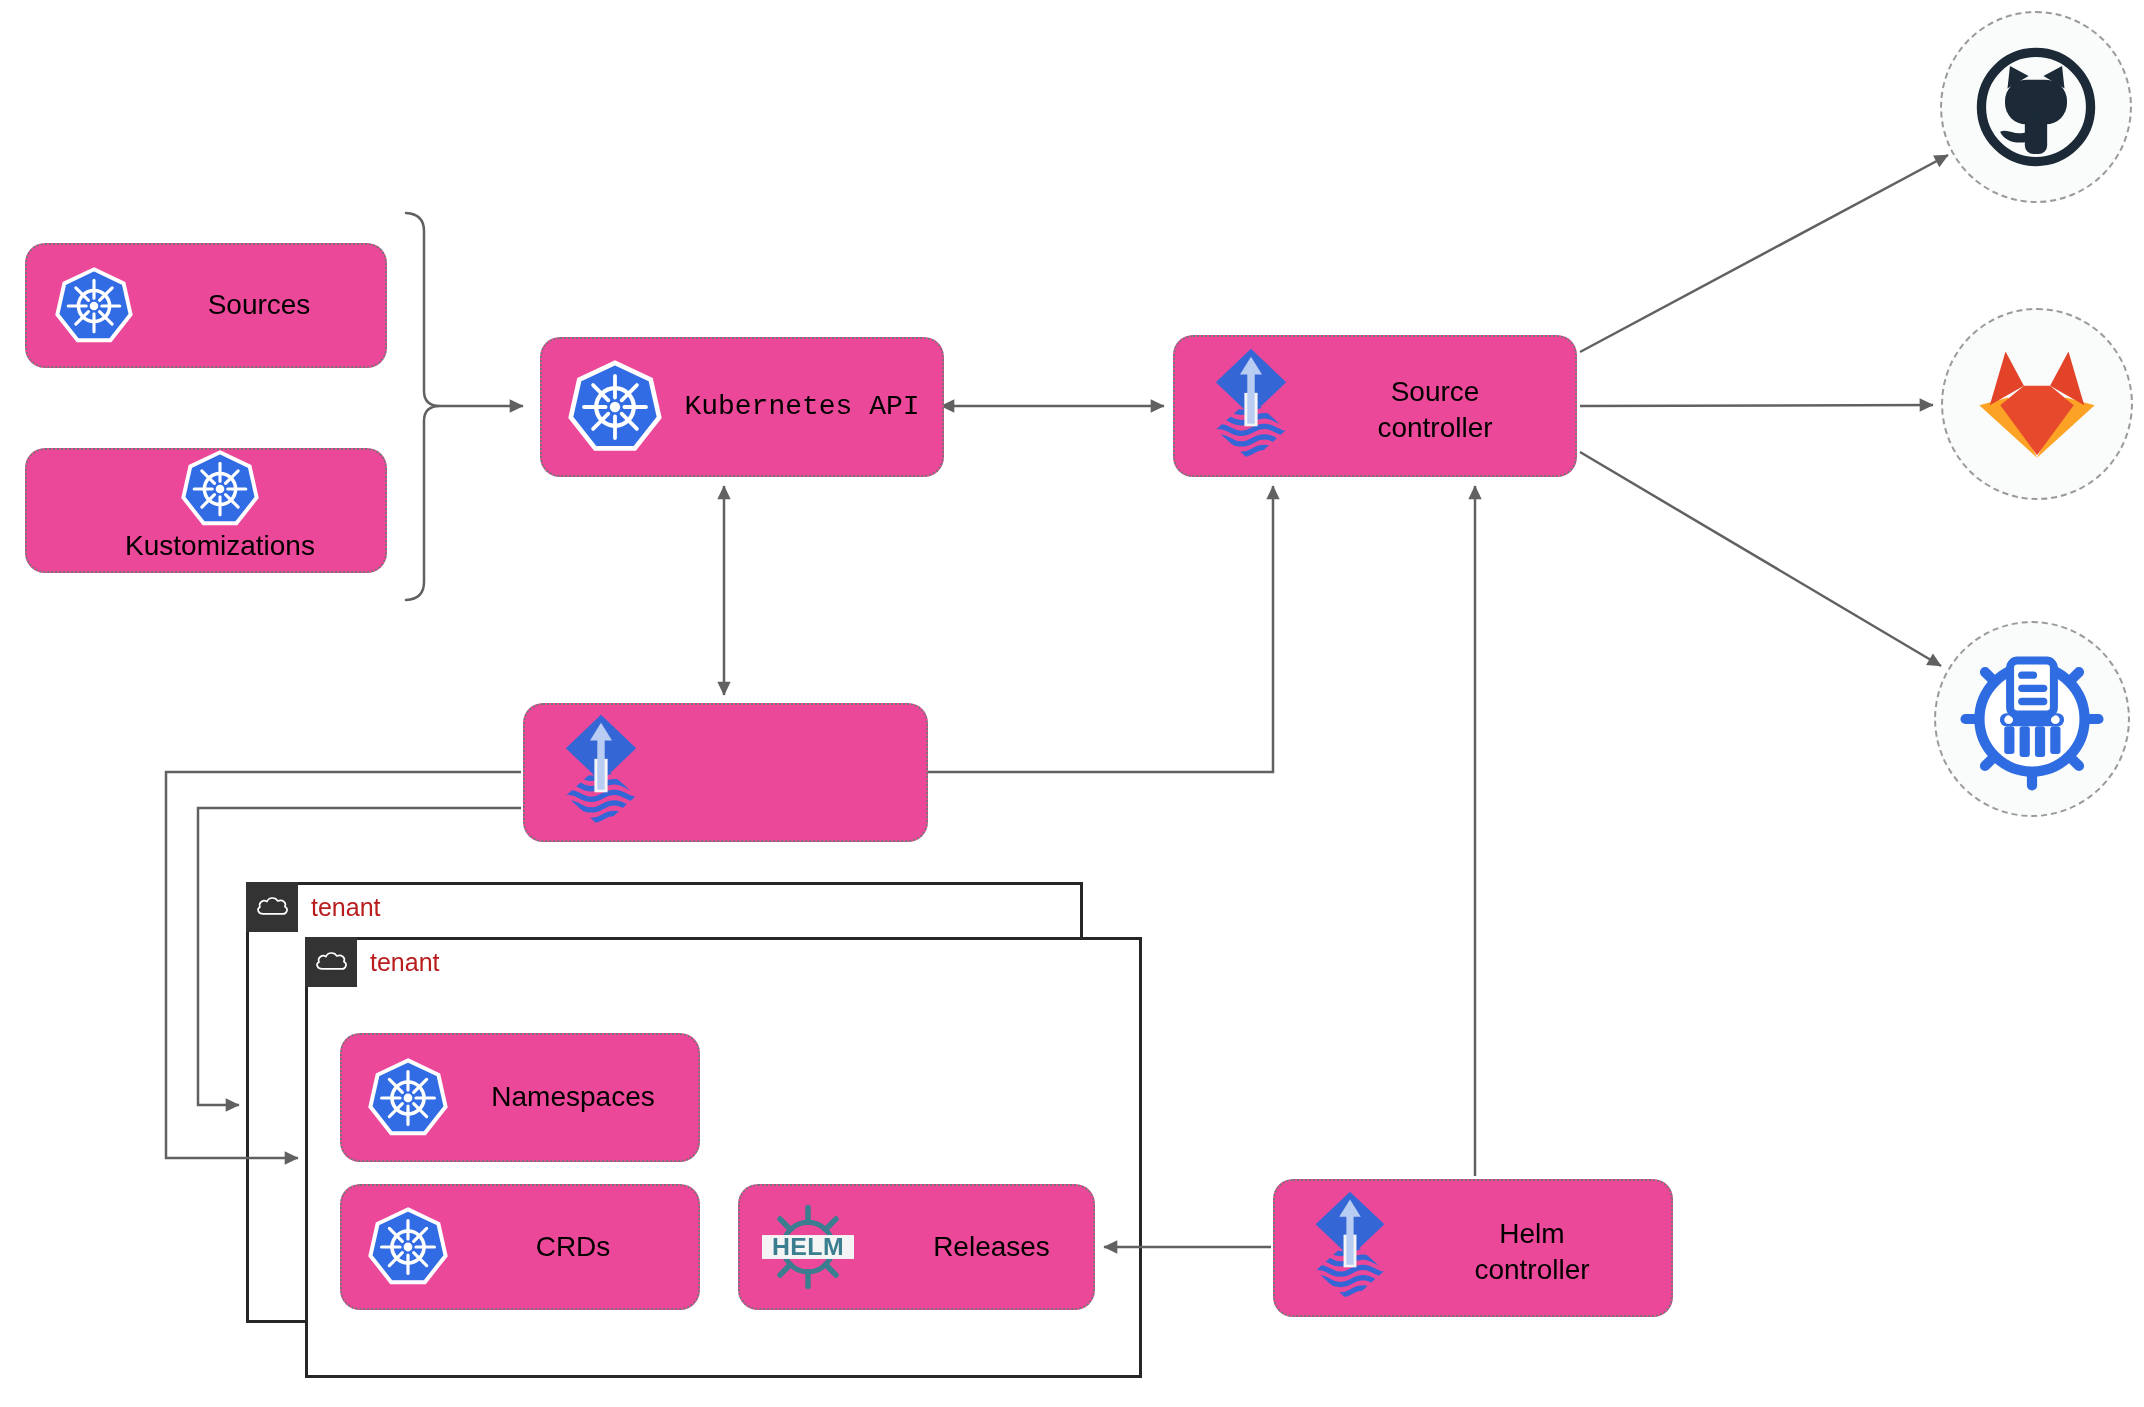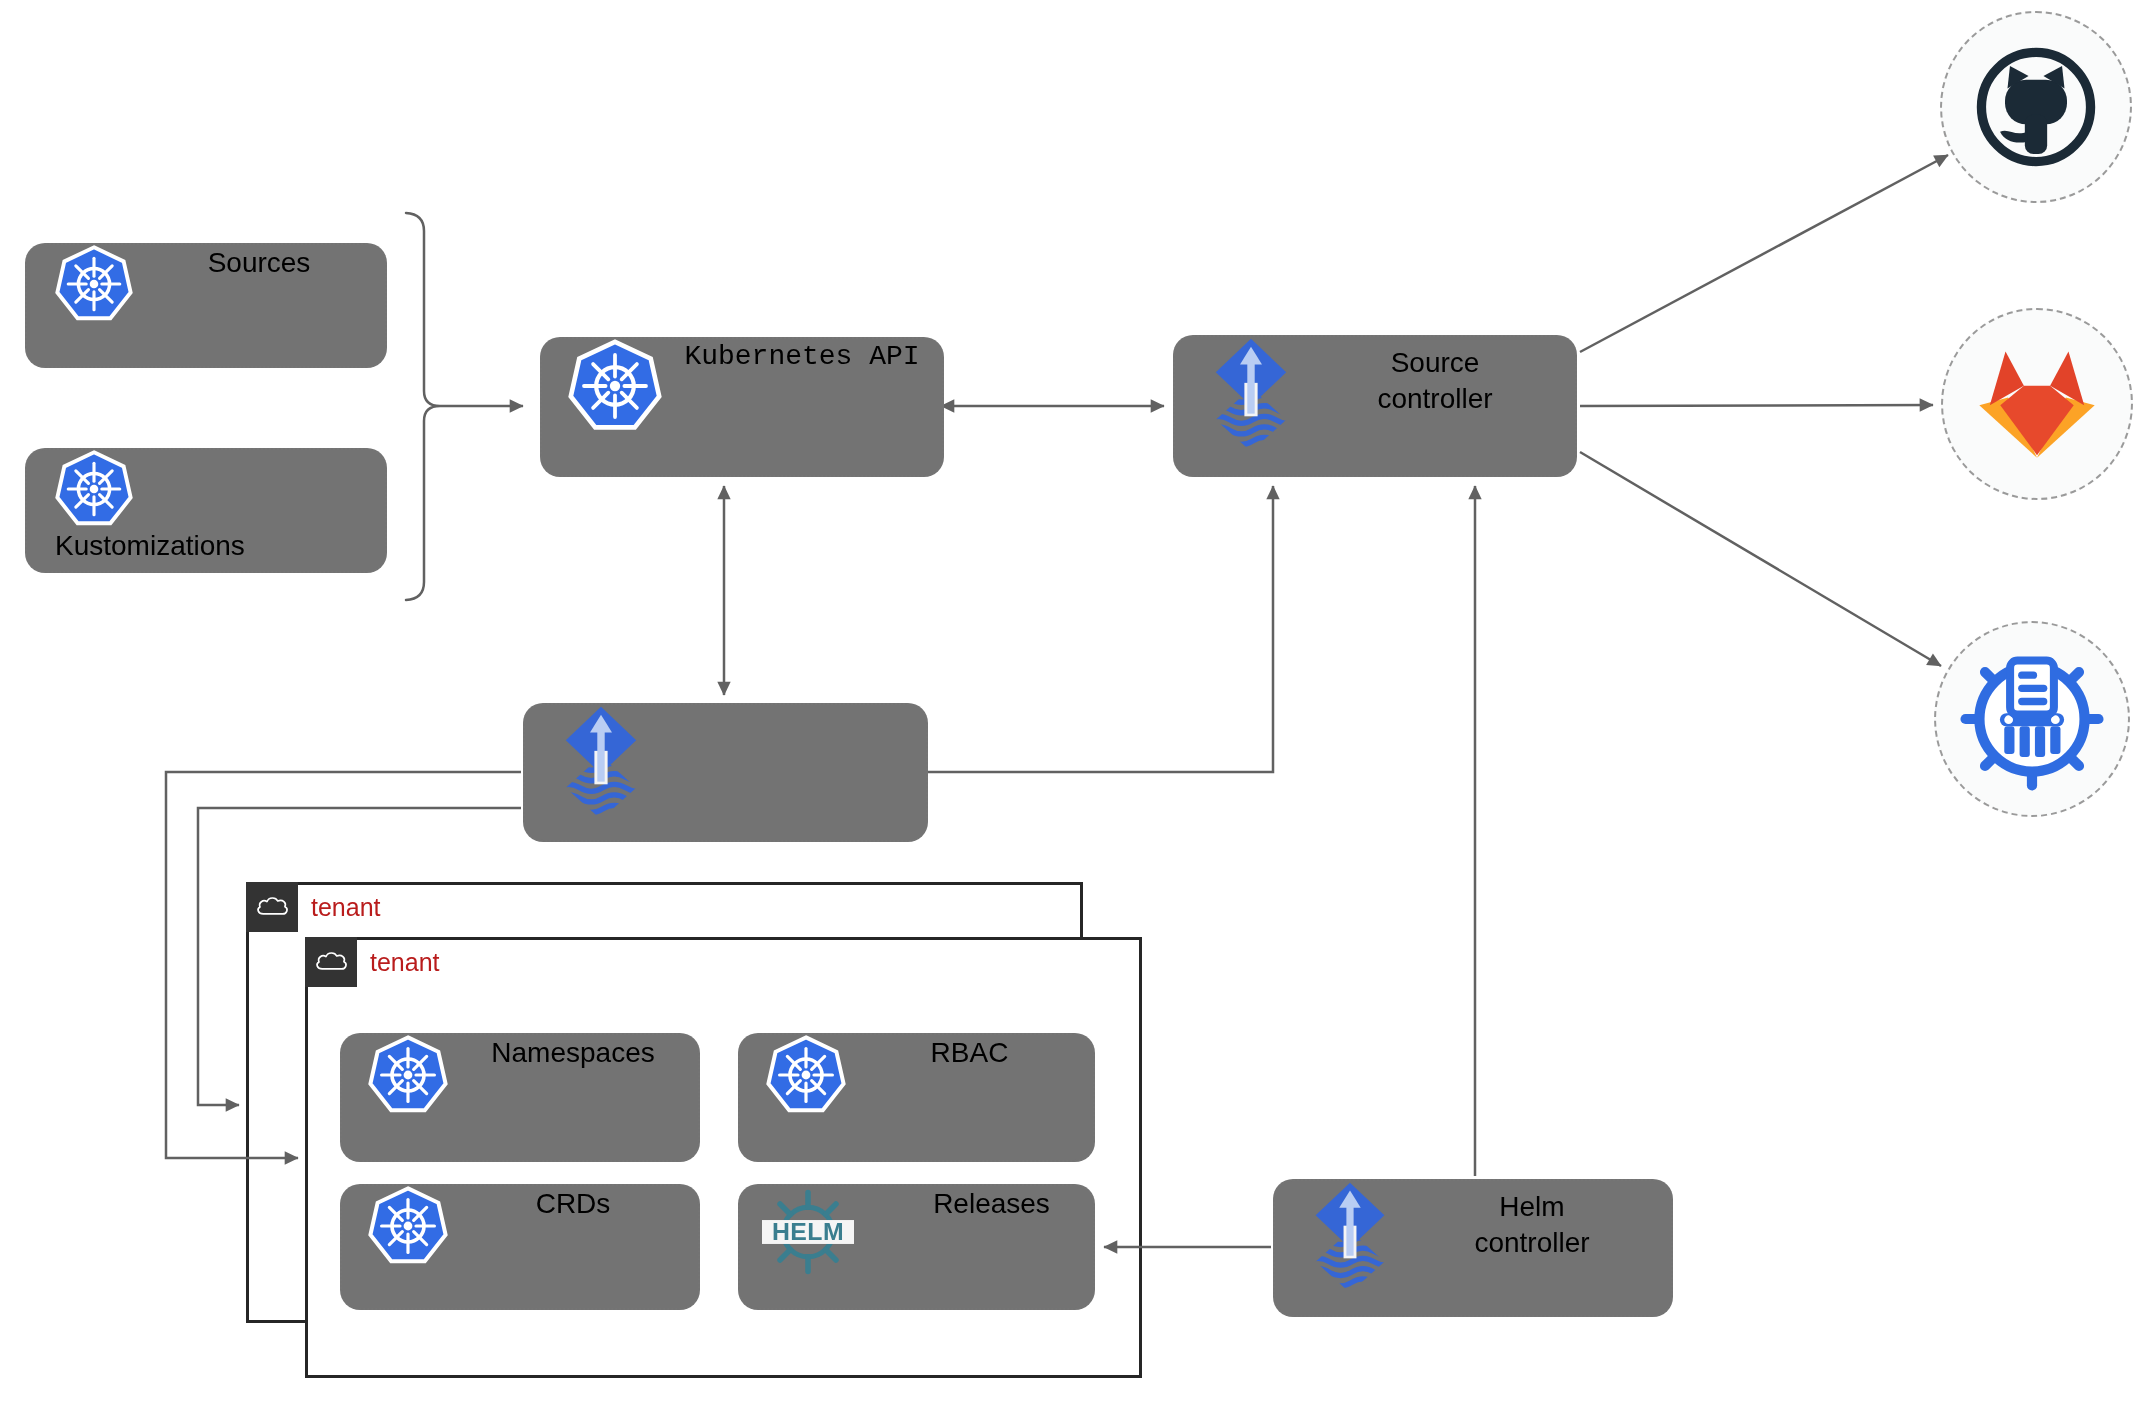--- a/index.html
+++ b/index.html
@@ -1,21 +1,21 @@
 <!DOCTYPE html>
 <html><head>
 <meta charset="utf-8">
 <style>
   html,body{margin:0;padding:0;background:#fff;}
   #canvas{position:relative;width:2144px;height:1407px;background:#ffffff;overflow:hidden;
           font-family:"Liberation Sans","DejaVu Sans",sans-serif;color:#000;}
 
   
-  .node{position:absolute;box-sizing:border-box;background:#737373;border:2px dotted #757575;
-        border-radius:20px;display:flex;align-items:flex-start;z-index:10;}
+  .node{position:absolute;box-sizing:border-box;background:#ec4899;border:2px dotted #757575;
+        border-radius:20px;display:flex;align-items:center;z-index:10;}
   .node .nicon{flex:0 0 auto;display:flex;align-items:center;justify-content:center;}
   .node .lblwrap{flex:1;display:flex;justify-content:center;}
   .node .lbl{font-size:28px;line-height:1.3;text-align:center;max-width:250px;}
   .node.ctrl .lbl{max-width:165px;margin-top:8px;}
 
   
   .ext{position:absolute;box-sizing:border-box;border:2.5px dashed #9a9a9a;border-radius:50%;
        background:#fafbfb;display:flex;align-items:center;justify-content:center;z-index:10;}
 
   
@@ -195,30 +195,20 @@
     <span class="nicon">
         <svg width="80" height="80">
           <use href="#sym-k8s"></use>
         </svg>
       </span>
     <span class="lblwrap">
         <span class="lbl">Namespaces</span>
       </span>
   </div>
 
-  <div class="node" style="left:738px;top:1033px;width:357px;height:129px;padding-left:26px;z-index:6;">
-    <span class="nicon">
-        <svg width="80" height="80">
-          <use href="#sym-k8s"></use>
-        </svg>
-      </span>
-    <span class="lblwrap">
-        <span class="lbl">RBAC</span>
-      </span>
-  </div>
 
   <div class="node" style="left:340px;top:1184px;width:360px;height:126px;padding-left:26px;z-index:6;">
     <span class="nicon">
         <svg width="80" height="80">
           <use href="#sym-k8s"></use>
         </svg>
       </span>
     <span class="lblwrap">
         <span class="lbl">CRDs</span>
       </span>

